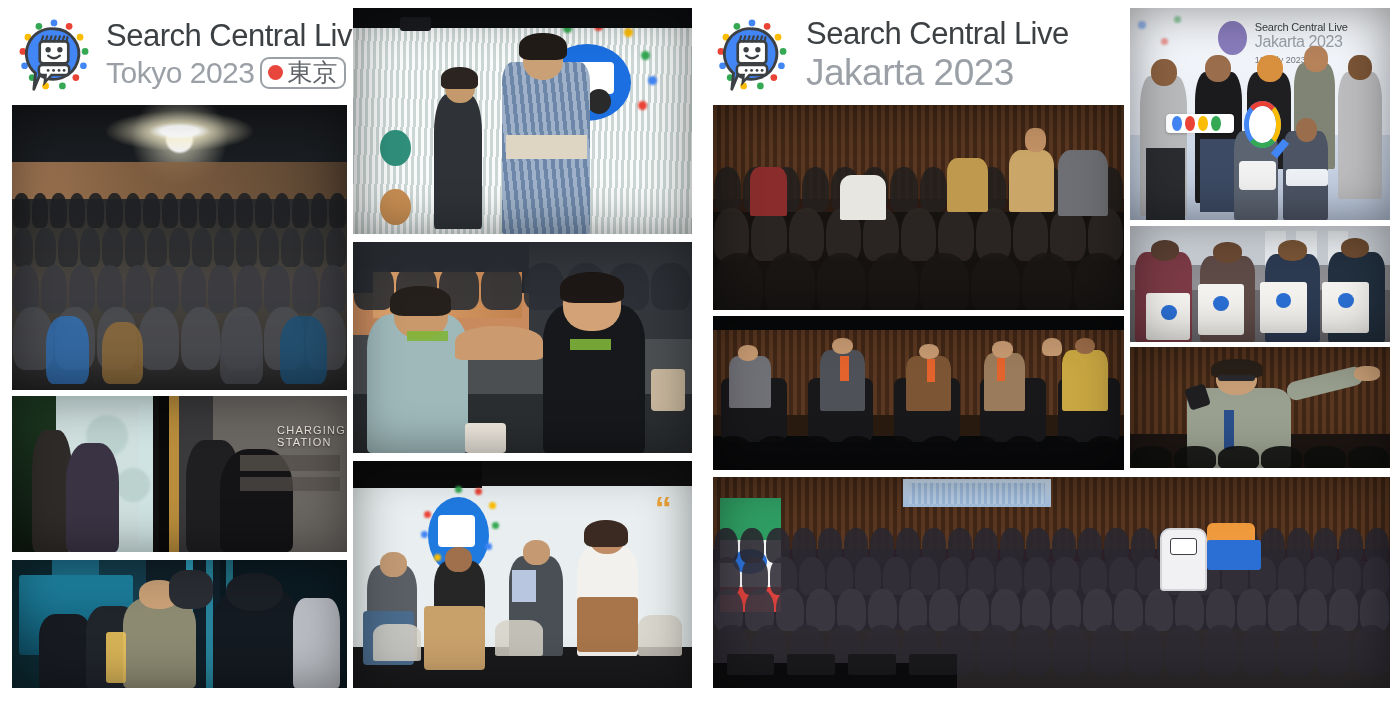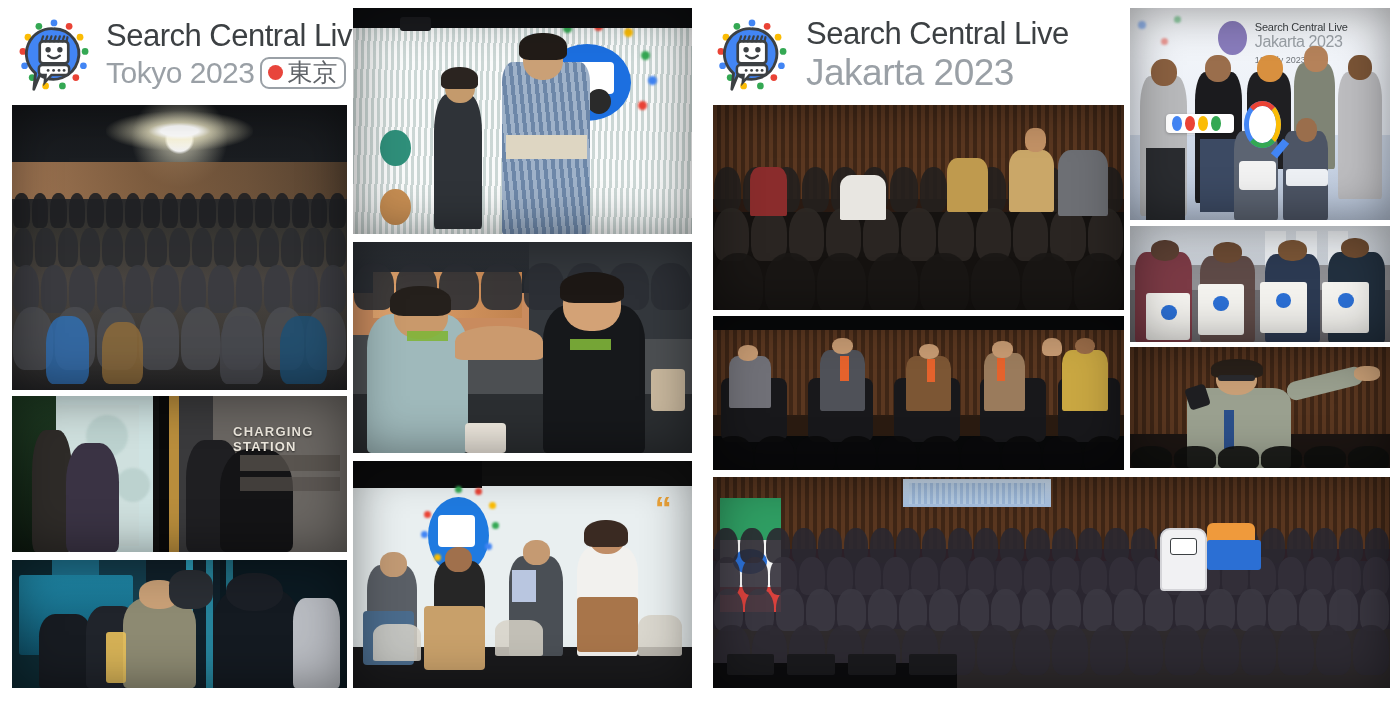--- a/index.html
+++ b/index.html
@@ -89,23 +89,24 @@
   .vig { position:absolute; inset:0; box-shadow: inset 0 0 48px rgba(0,0,0,.45); }
   .soft { position:absolute; border-radius:50%; filter: blur(1px); }
 
   
   .mini-banner { position:absolute; color:#5f6368; font-family:"Liberation Sans",sans-serif; }
   .mb1 { font-size:11px; color:#3c4043; letter-spacing:-.2px; }
   .mb2 { font-size:16px; color:#9aa0a6; letter-spacing:-.4px; }
   .mb3 { font-size:9px; color:#70757a; }
 
   .chargetext {
-    position:absolute; color:#ece7dd; font-weight:700; letter-spacing:1.2px;
-    font-size:13px; font-family:"Liberation Sans",sans-serif;
+    position:absolute; color:#ece7dd; font-weight:400; letter-spacing:1.2px;
+    font-size:11px; font-family:"Liberation Sans",sans-serif;
     text-shadow:0 1px 2px rgba(0,0,0,.6);
+    margin-left:44px;
   }
   .quote { position:absolute; color:#f0a63a; font-size:34px; font-weight:700; line-height:.7;}
 </style>
 </head>
 <body>
 
 <div class="page">
 
   <div class="lockup" style="left:12px; top:12px;">
     <div class="mark">

